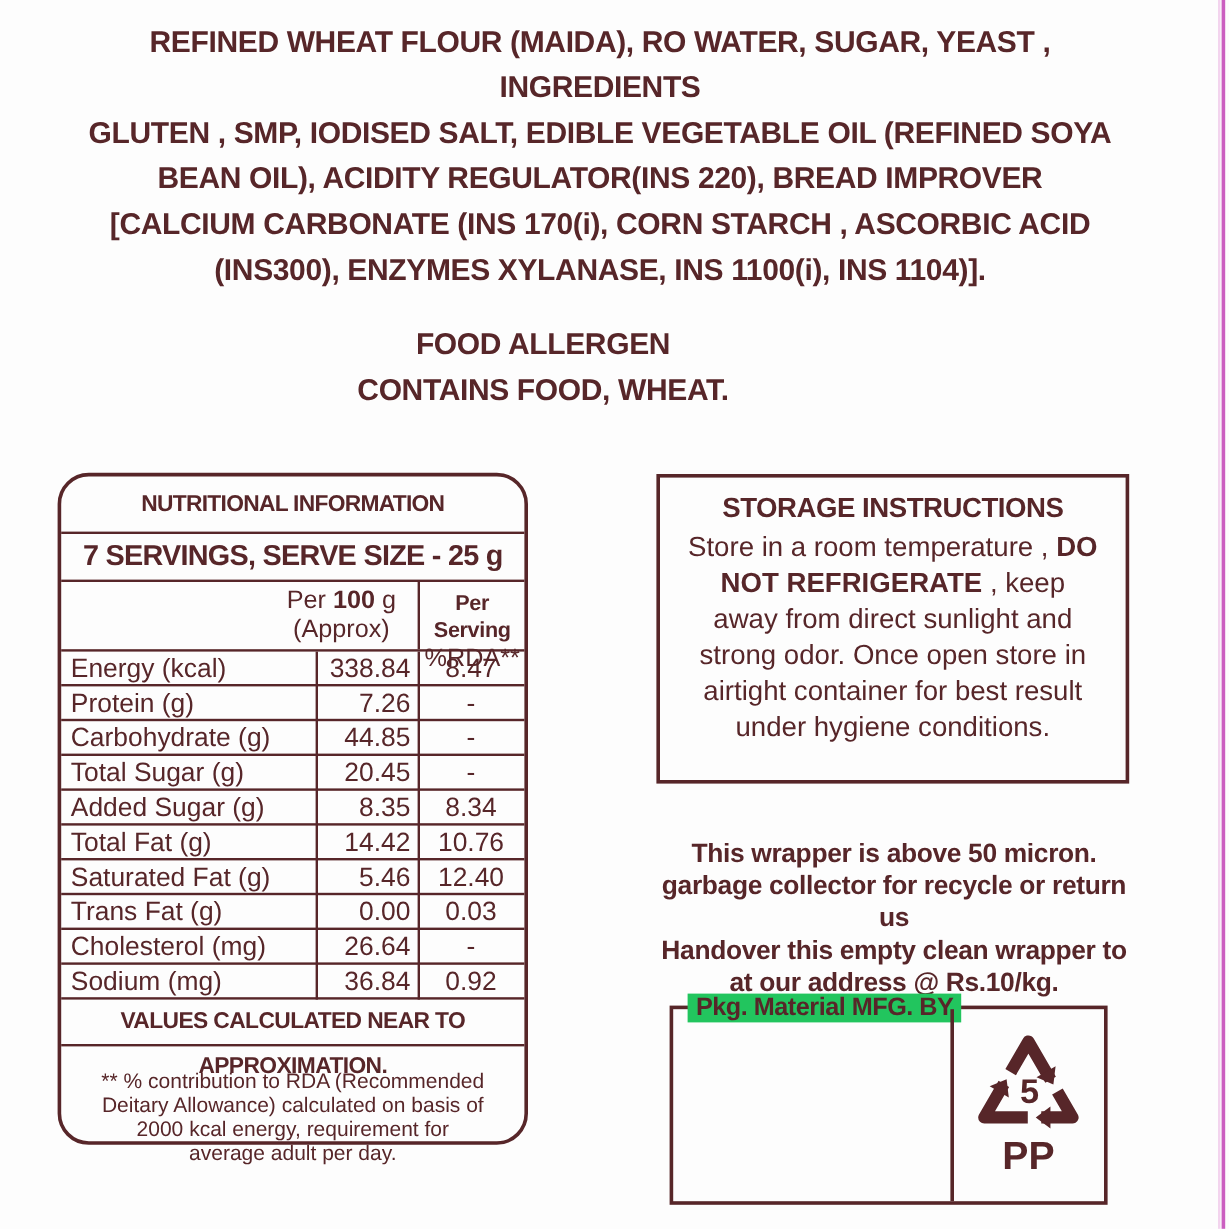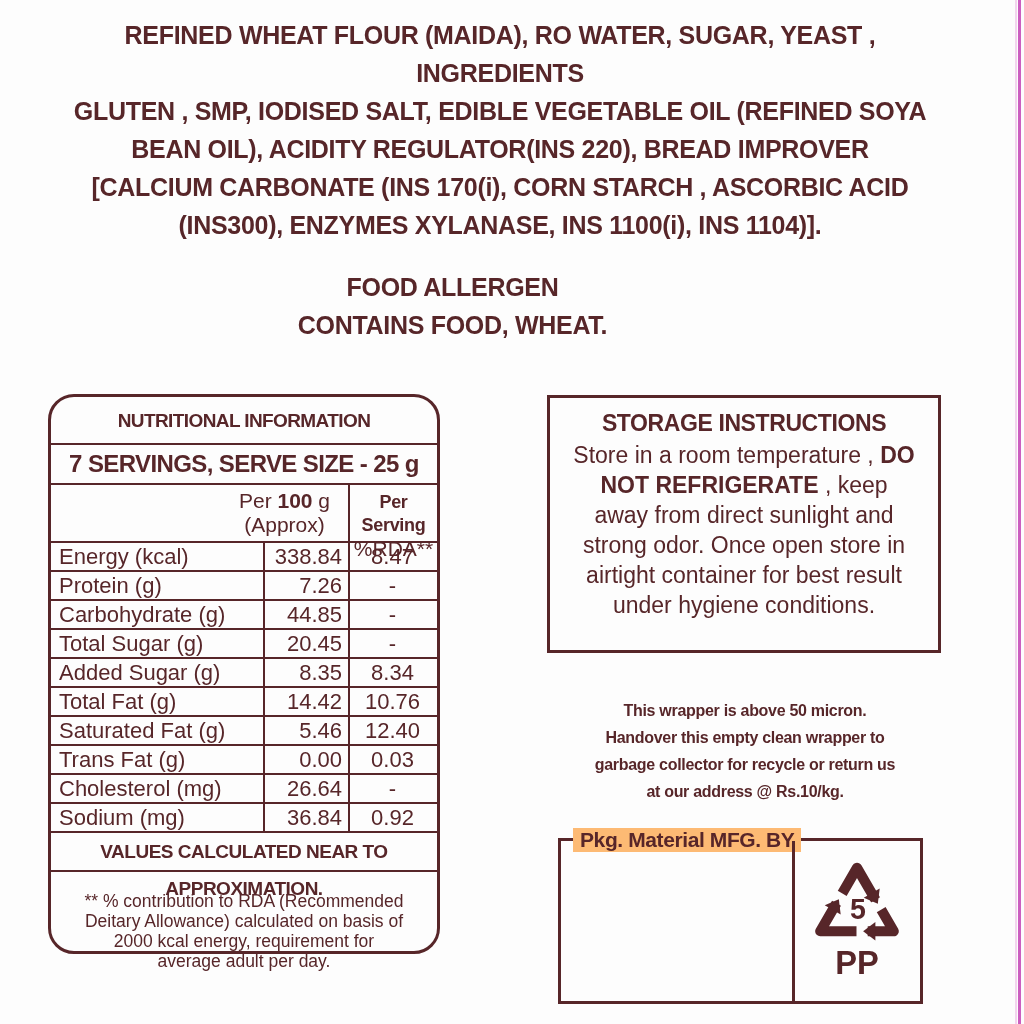--- a/index.html
+++ b/index.html
@@ -38,25 +38,25 @@
   .valnote{height:37px;border-bottom:2px solid #572629;text-align:center;
     font-weight:bold;font-size:19px;line-height:37px;letter-spacing:-0.5px;}
   .footnote{padding-top:19px;text-align:center;font-size:17.5px;line-height:20px;}
   
   .storage{left:547px;top:395px;width:394px;height:258px;box-sizing:border-box;
     border:3px solid #572629;text-align:center;}
   .storage .stitle{margin-top:12px;font-weight:bold;font-size:23px;letter-spacing:-0.4px;}
   .storage .sbody{margin:3px 22px 0 22px;font-size:23px;line-height:30px;}
   
   .wrapnote{left:545px;top:697px;width:400px;text-align:center;
-    font-weight:bold;font-size:16px;line-height:27px;letter-spacing:-0.3px;}
+    font-weight:bold;font-size:22px;line-height:27px;letter-spacing:-0.3px;}
   
   .pkg{left:558px;top:838px;width:365px;height:166px;box-sizing:border-box;
     border:3px solid #572629;}
-  .pkg .plabel{position:absolute;top:-13px;left:12px;background:#fdba74;
+  .pkg .plabel{position:absolute;top:-13px;left:12px;background:#22c55e;
     padding:0 7px;font-weight:bold;font-size:21px;letter-spacing:-0.4px;white-space:nowrap;text-align:center;}
   .pkg .pdivider{position:absolute;left:231px;top:0;bottom:0;width:3px;background:#572629;}
   .pkg .recycle{position:absolute;left:247px;top:16px;width:98px;height:126px;}
   
   .stripe-soft{left:1015px;top:0;width:2px;height:1024px;background:#f3d4ee;}
   .stripe{left:1018px;top:0;width:3px;height:1024px;background:#cb5fc0;}
 </style>
 </head>
 <body>
 
@@ -154,22 +154,22 @@
 
 <div class="abs storage">
   <div class="stitle">STORAGE INSTRUCTIONS</div>
   <div class="sbody">
     <span>Store in a room temperature , </span><span class="bold">DO NOT REFRIGERATE</span><span> , keep away from direct sunlight and strong odor. Once open store in airtight container for best result under hygiene conditions.</span>
   </div>
 </div>
 
 <div class="abs wrapnote">
   <div>This wrapper is above 50 micron.</div>
+  <div>garbage collector for recycle or return us</div>
   <div>Handover this empty clean wrapper to</div>
-  <div>garbage collector for recycle or return us</div>
   <div>at our address @ Rs.10/kg.</div>
 </div>
 
 <div class="abs pkg">
   <div class="plabel">Pkg. Material MFG. BY</div>
   <div class="pdivider"></div>
   <svg class="recycle" viewBox="0 0 96 118" xmlns="http://www.w3.org/2000/svg">
 
     <path d="M48,8 L84,70 L12,70 Z" fill="none" stroke="#572629" stroke-width="10" stroke-linejoin="round"></path>
 

